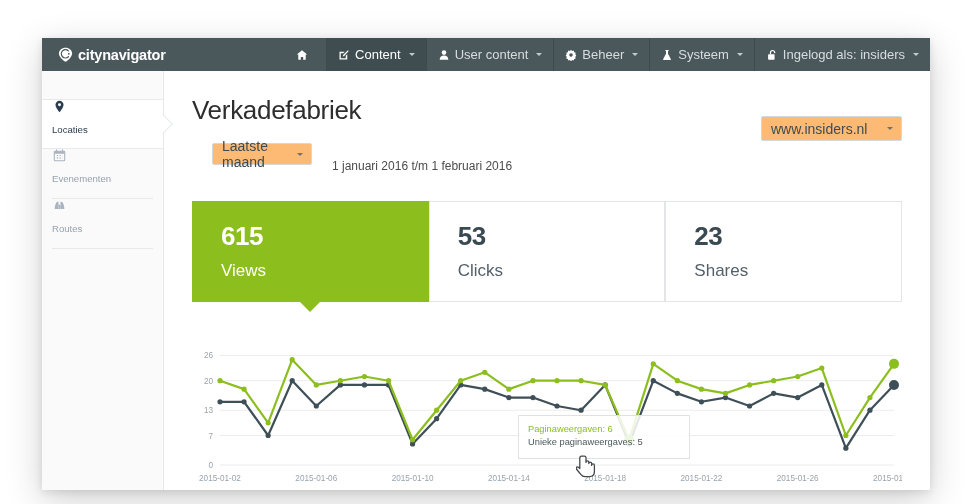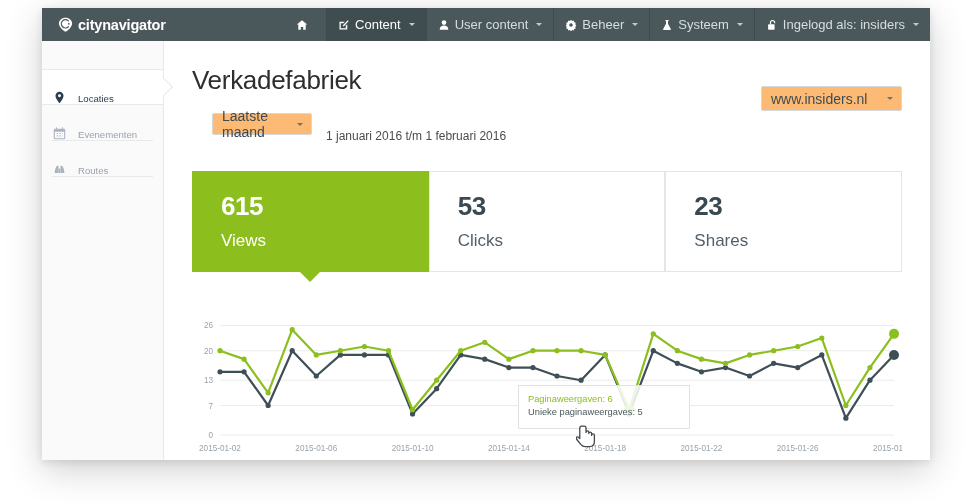--- a/index.html
+++ b/index.html
@@ -6,21 +6,21 @@
   html, body {
     width: 973px; height: 504px;
     background: #ffffff;
     font-family: "Liberation Sans", sans-serif;
     overflow: hidden;
   }
 
   
   #app-window {
     position: absolute;
-    left: 42px; top: 8px;
+    left: 42px; top: 38px;
     width: 888px; height: 452px;
     background: #ffffff;
     box-shadow: 0 10px 34px rgba(0,0,0,0.19), 0 2px 8px rgba(0,0,0,0.10);
     overflow: hidden;
     padding-left: 36px;
   }
 
   
   #topbar {
     position: absolute; left: 0; top: 0;
@@ -67,25 +67,26 @@
     background: #ffffff;
   }
   #sidebar {
     position: absolute; left: 0; top: 0;
     width: 122px; height: 419px;
     background: #fafafa;
     border-right: 1px solid #e6e8e9;
   }
   .side-item {
     position: relative;
-    height: 36px; margin: 0 10px;
-    display: flex; align-items: flex-end; gap: 11px;
+    height: 50px; margin: 0 10px;
+    display: flex; align-items: flex-start; gap: 11px;
     border-bottom: 1px solid #e7e9ea;
     color: #97a2ad; font-size: 9.6px;
     cursor: pointer;
+    flex-direction: column;
   }
   .side-item:first-child { margin-top: 28px; }
   .side-item.active {
     color: #2b3d4f; font-weight: normal;
     background: #ffffff;
     margin: 28px 0 0 0; padding-left: 10px;
     border-top: 1px solid #e7e9ea;
     border-bottom: 1px solid #e7e9ea;
   }
   .side-item.active::after {
@@ -104,21 +105,21 @@
     position: absolute; left: 122px; top: 0;
     width: 766px; height: 419px;
     padding: 26px 28px 0 28px;
   }
   #page-title {
     color: #2e2e2e; font-size: 26px; font-weight: normal;
     letter-spacing: -0.3px; line-height: 1.05;
   }
   #filter-row {
     margin-top: 11px;
-    display: flex; align-items: center; gap: 14px;
+    display: flex; align-items: center; gap: 20px;
   }
   .select-box {
     position: relative;
     border: 1px solid #d5d8da; border-radius: 2px;
     background: #fdba74;
     height: 22px;
     display: flex; align-items: center;
     padding: 0 22px 0 9px;
     font-size: 14px; color: #3f4b52;
     cursor: pointer;

